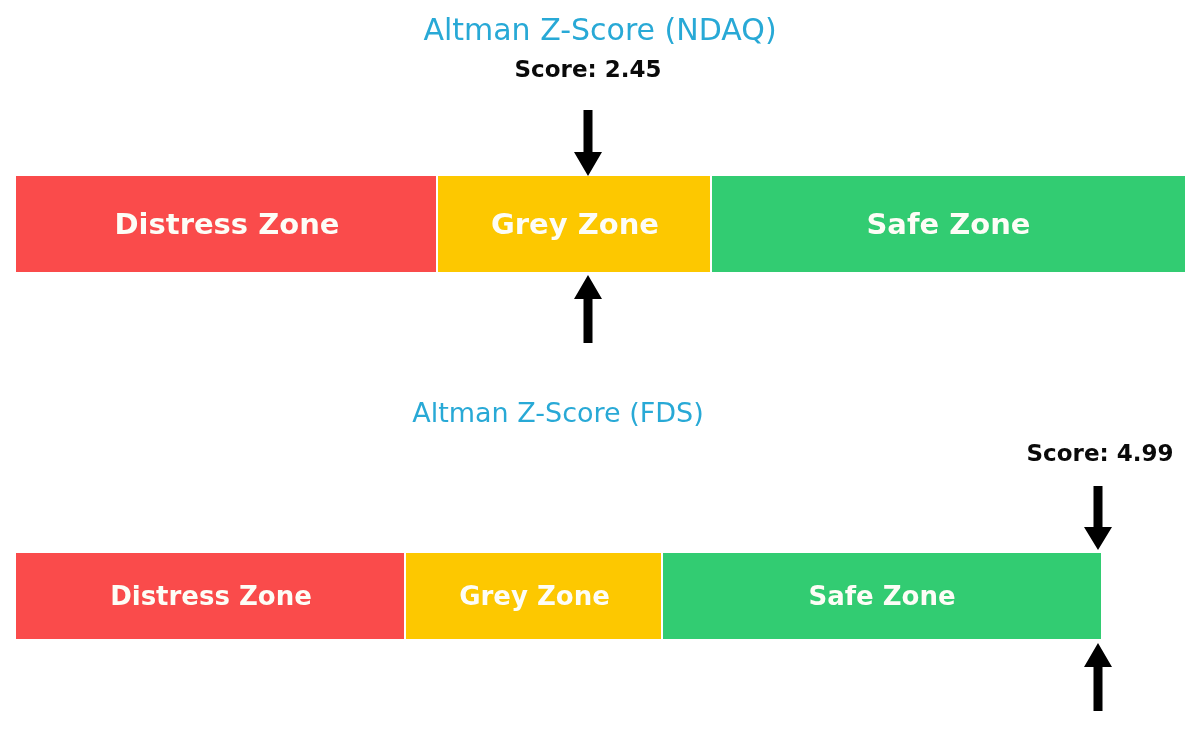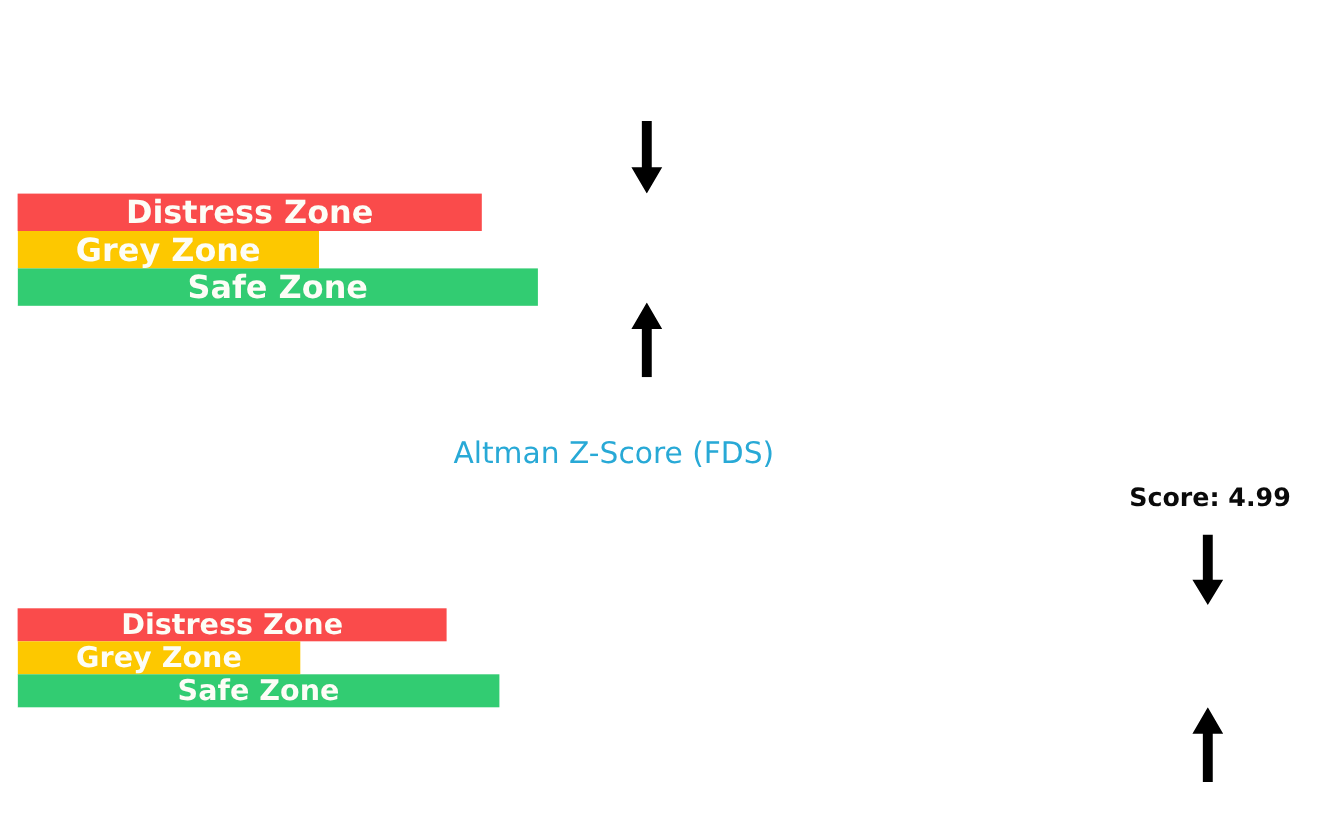--- a/index.html
+++ b/index.html
@@ -42,21 +42,21 @@
     color: #0a0a0a;
     white-space: nowrap;
     text-align: center;
     letter-spacing: 0px;
   }
 
   
   .zone-bar {
     position: absolute;
     display: flex;
-    flex-direction: column;
+    flex-direction: row;
     align-items: stretch;
   }
   .zone {
     position: relative;
     display: flex;
     align-items: center;
     justify-content: center;
     box-sizing: border-box;
   }
   .zone-label {
@@ -100,21 +100,23 @@
   #chart-fds .zone-bar { left: 16px; top: 553px; width: 1085px; height: 86px; }
   #chart-fds .zone-label { font-size: 26px; }
   #chart-fds .arrow-down { left: 1083px; top: 486px; }
   #chart-fds .arrow-up   { left: 1083px; top: 643px; }
 </style>
 </head>
 <body>
 
 <div class="chart-block" id="chart-ndaq">
 
+  <div class="chart-title">Altman Z-Score (NDAQ)</div>
 
+  <div class="score-label">Score: 2.45</div>
 
   <div class="arrow arrow-down">
     <svg width="30" height="66" viewBox="0 0 30 66">
       <path d="M10.5 0 H19.5 V42 H29 L15 66 L1 42 H10.5 Z" fill="#000000"></path>
     </svg>
   </div>
 
   <div class="zone-bar">
     <div class="zone" style="background:#fa4b4b; width:422px;">
       <span class="zone-label">Distress Zone</span>

